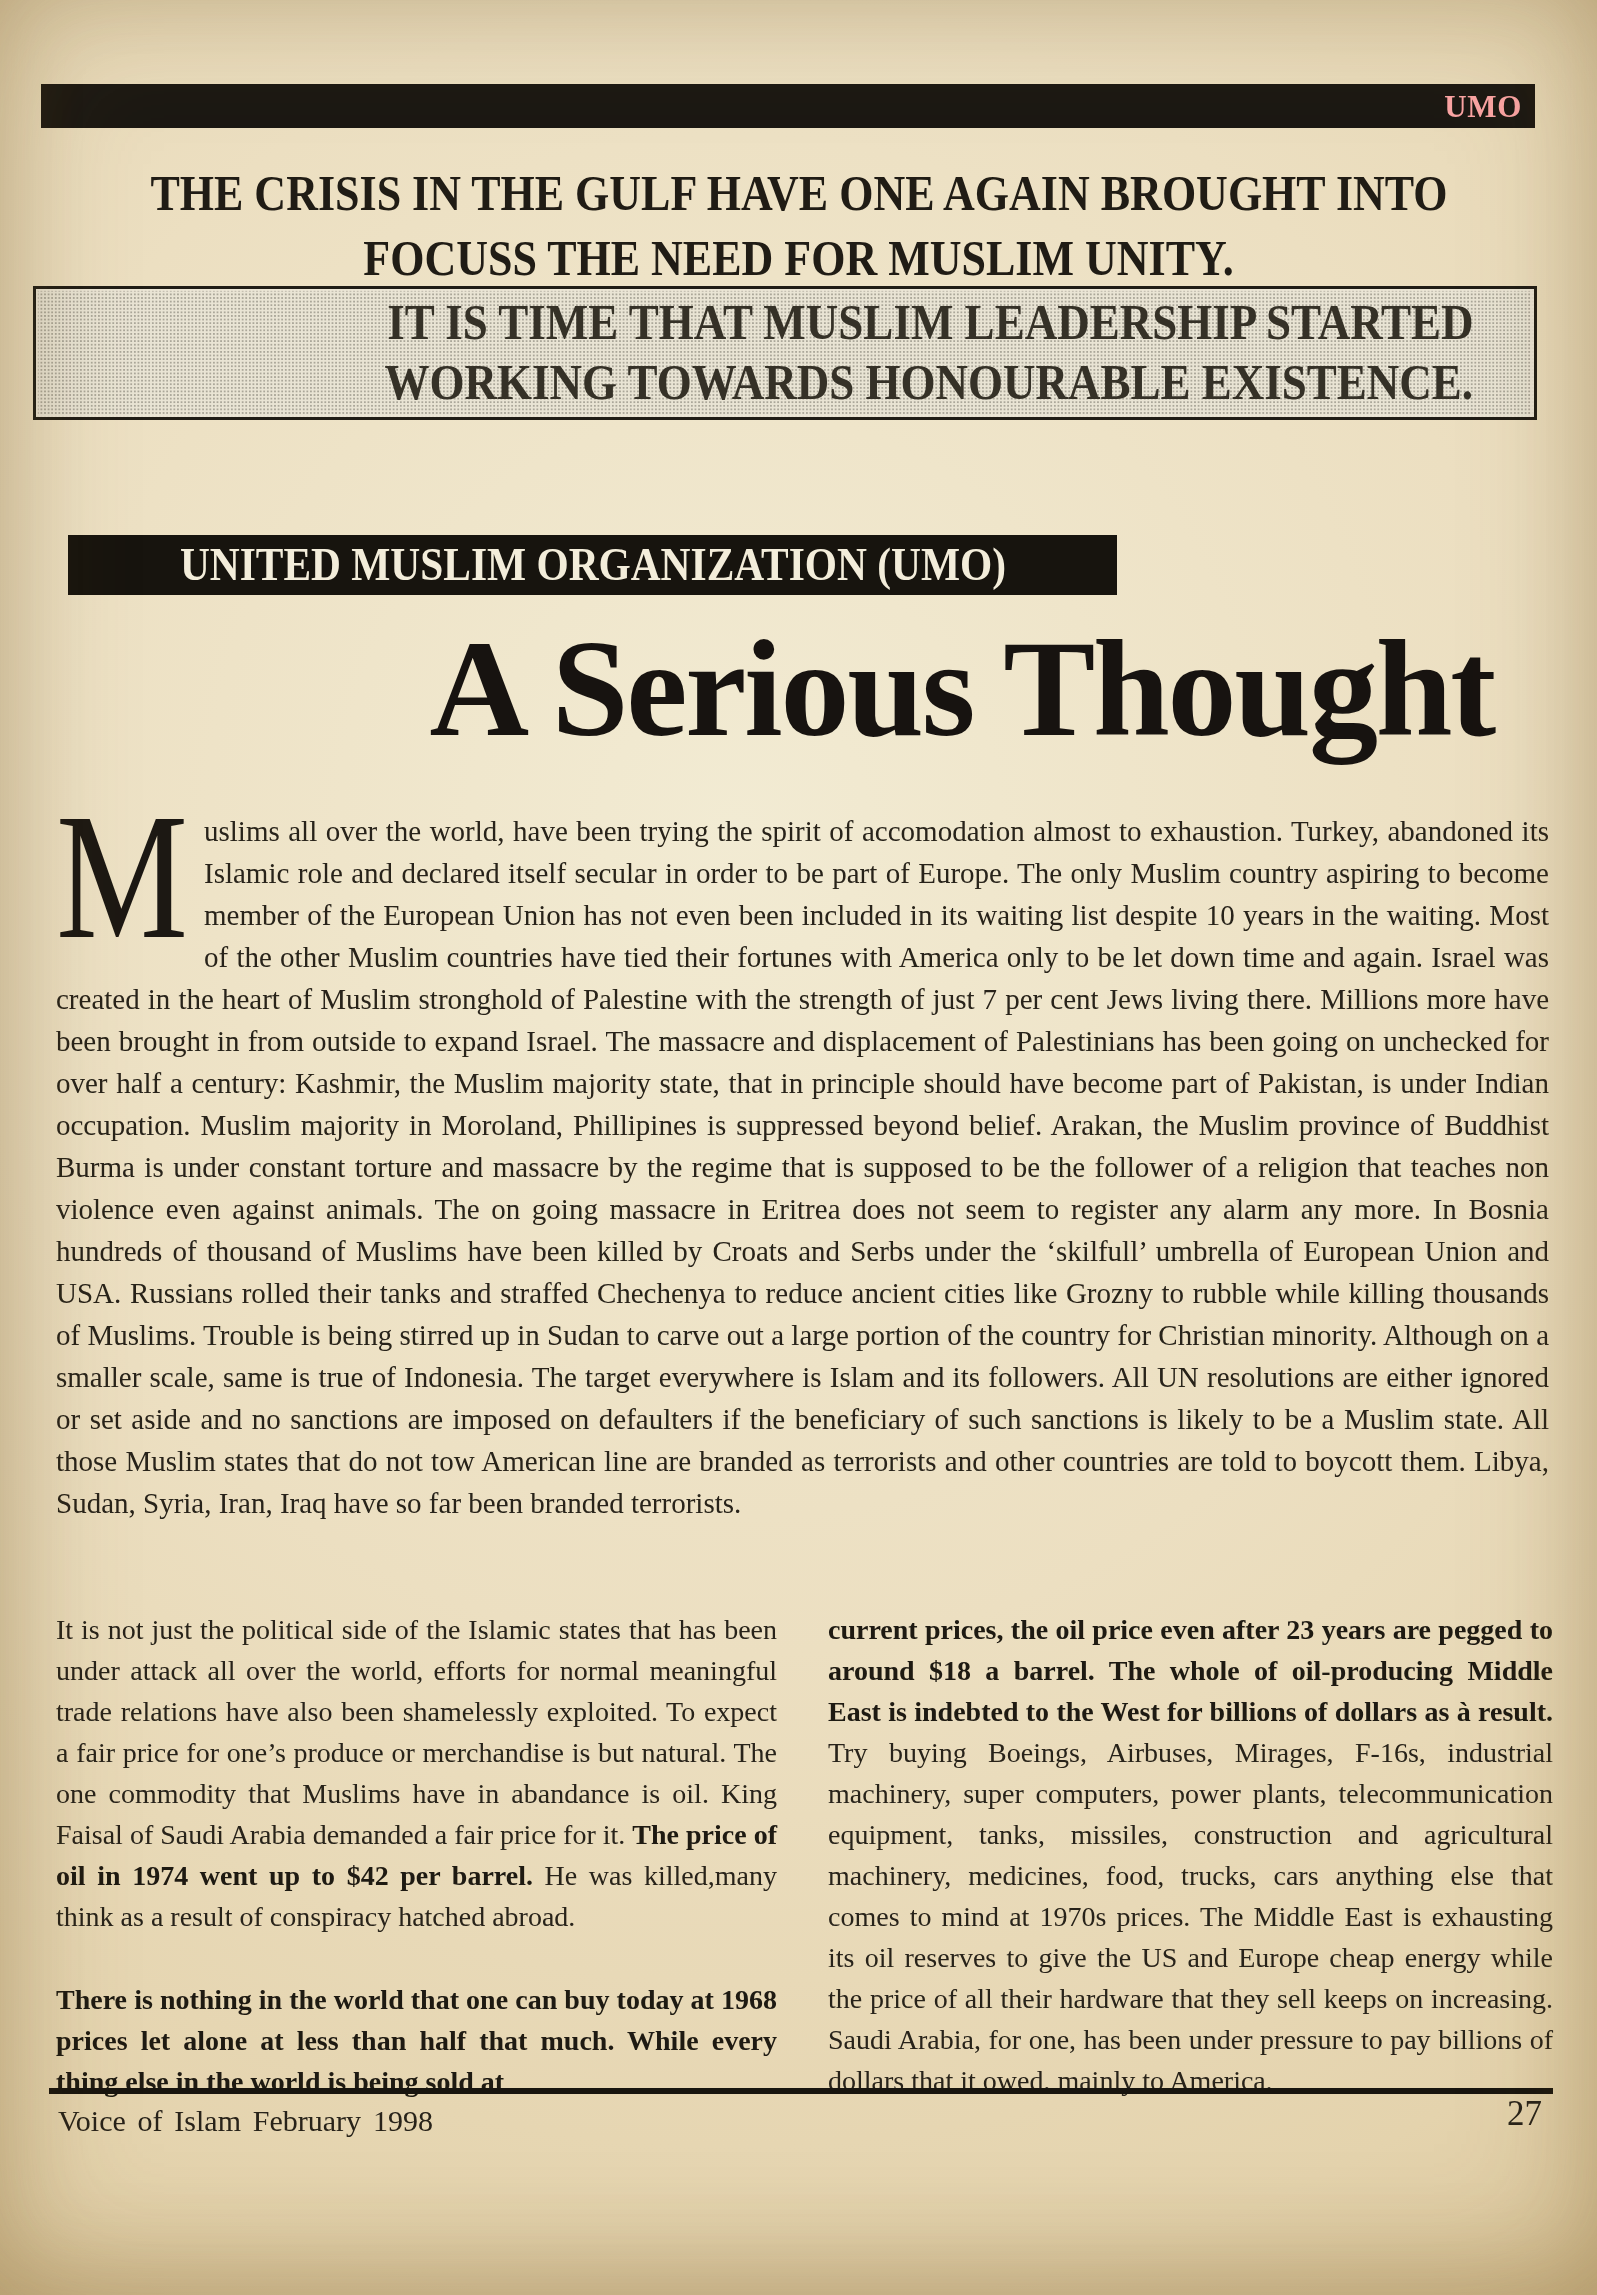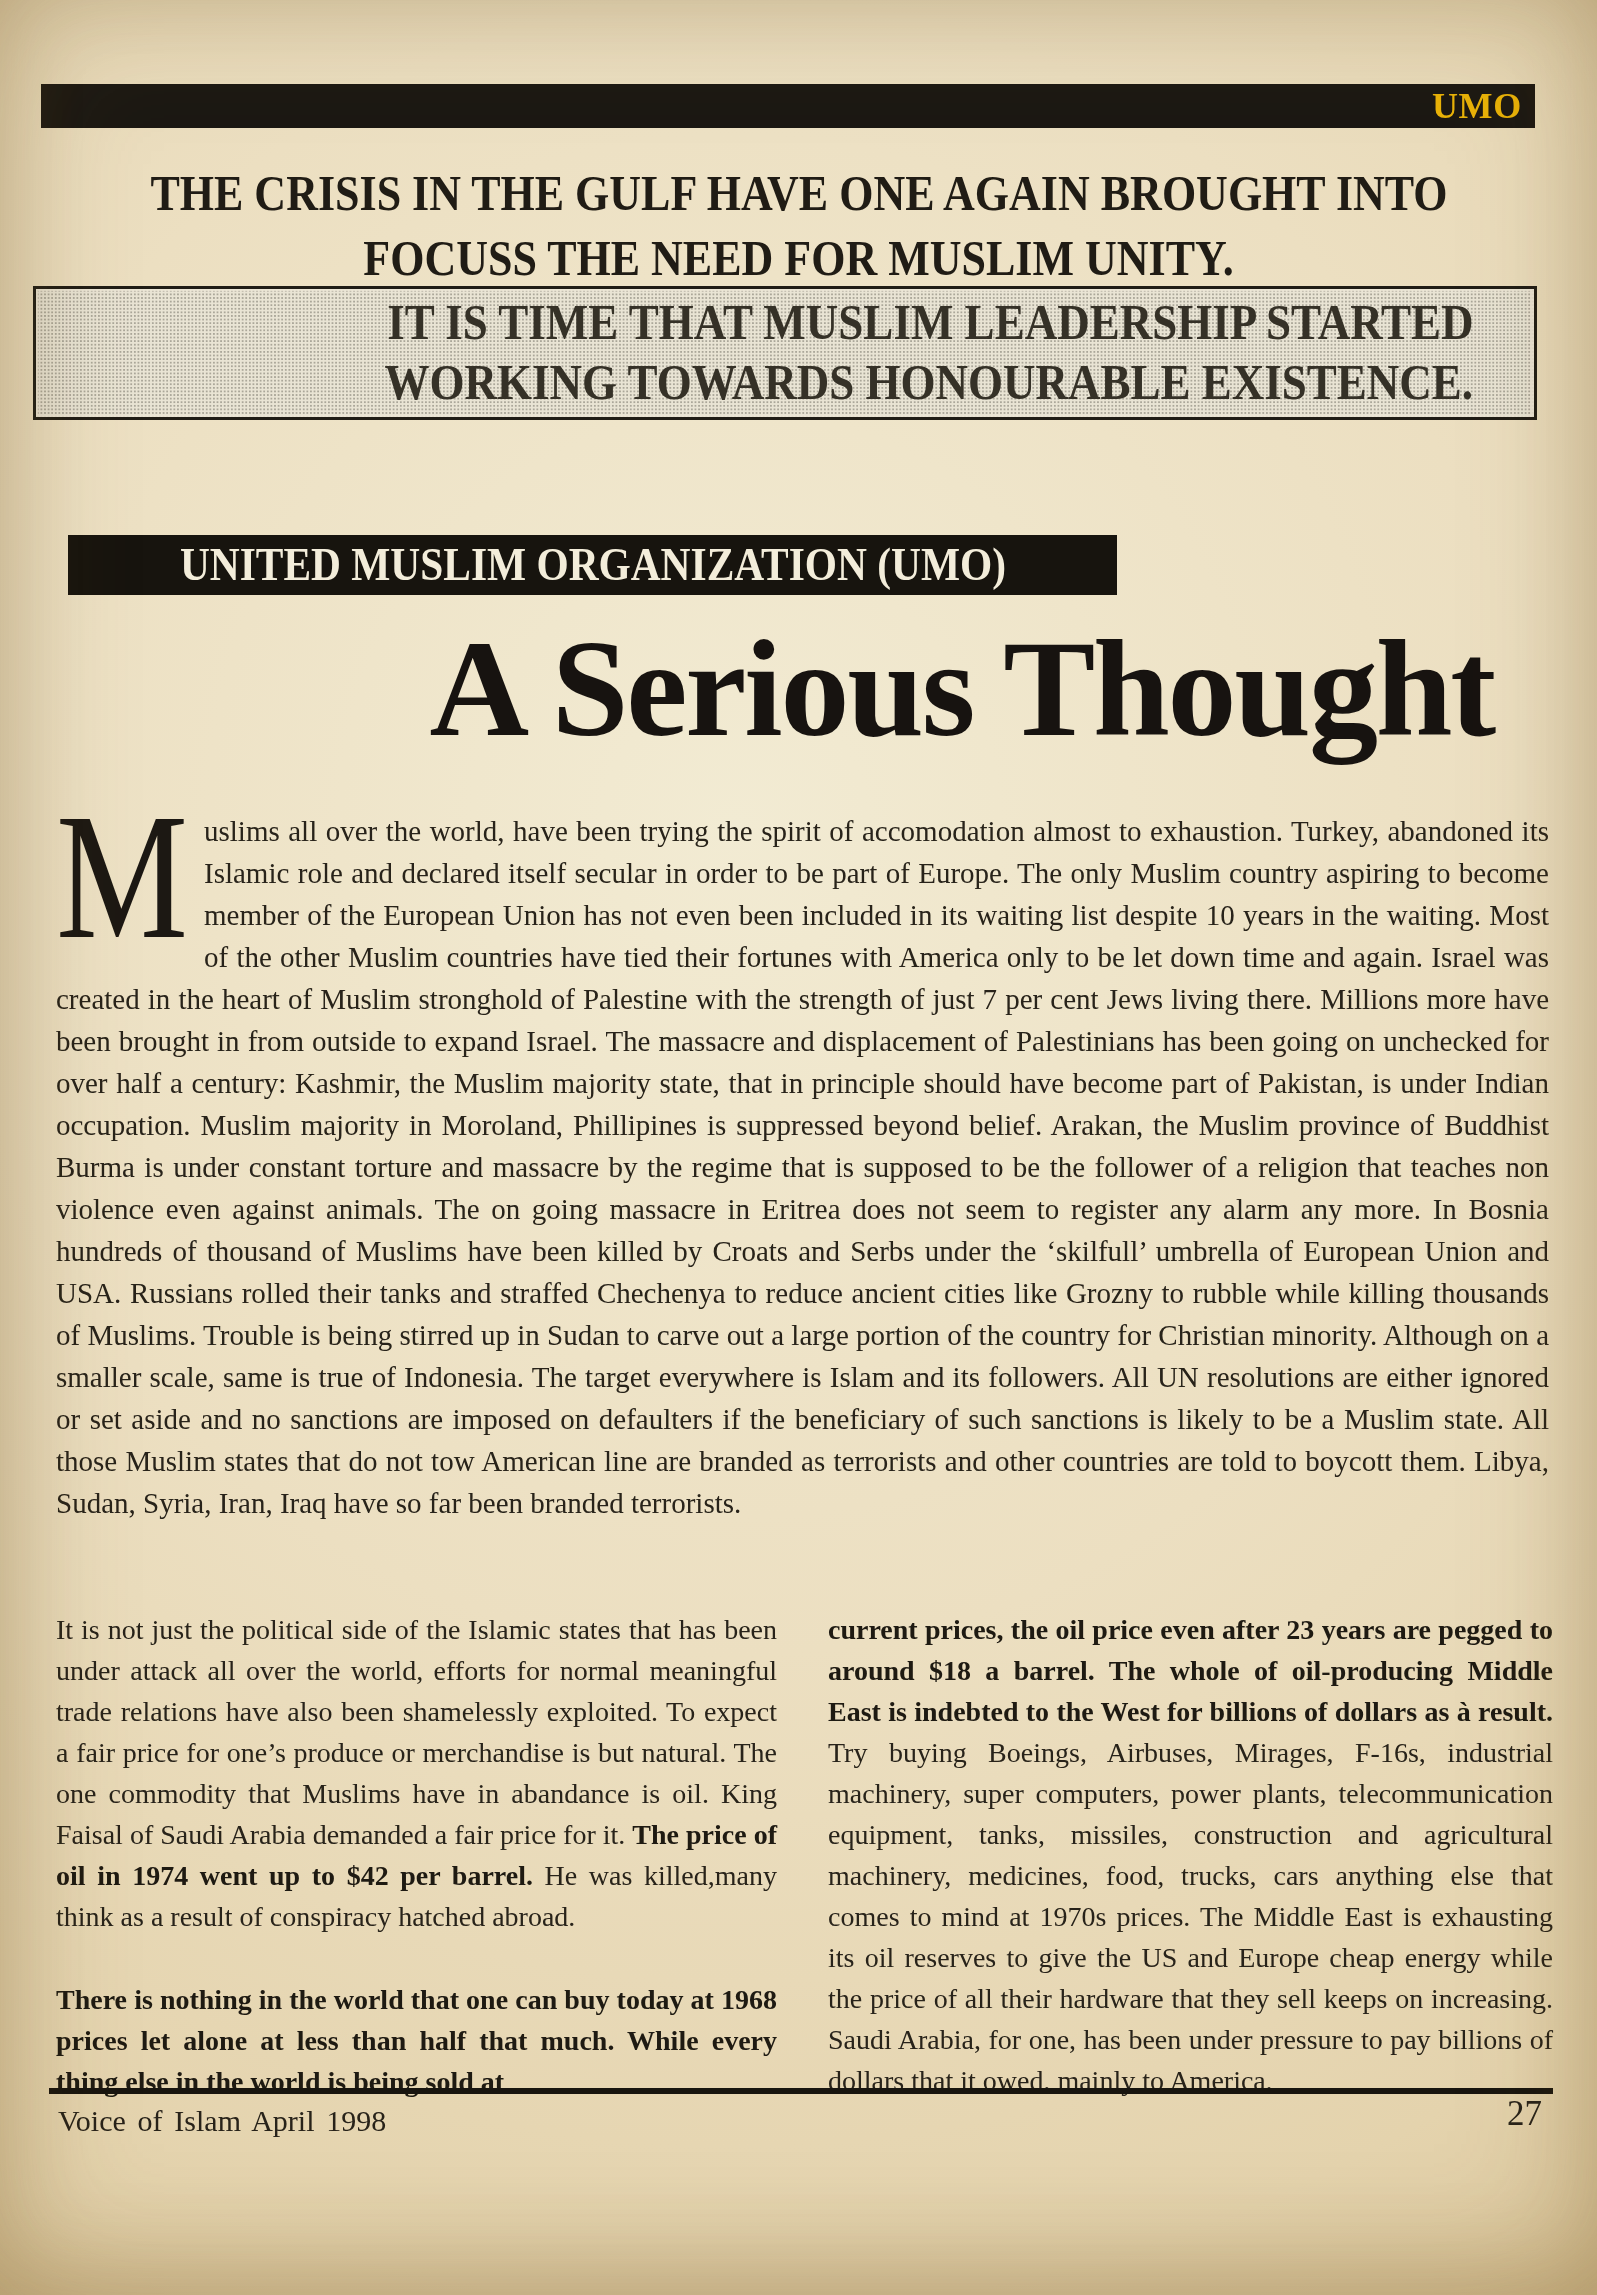--- a/index.html
+++ b/index.html
@@ -18,21 +18,21 @@
     box-shadow:inset 0 0 137px rgba(110,78,28,.30), inset 0 -29px 86px rgba(120,85,30,.18);
   }
 
   
   .top-bar{
     position:absolute;left:41px;top:84px;width:1494px;height:44px;
     background:#1b1813;display:flex;align-items:center;justify-content:flex-end;
     padding:0 13px 0 0;box-sizing:border-box;
   }
   .top-bar .tag{
-    color:#eab308;font-weight:bold;font-size:36px;letter-spacing:0.7px;line-height:1;
+    color:#fca5a5;font-weight:bold;font-size:31px;letter-spacing:0.7px;line-height:1;
   }
 
   .cline{position:absolute;left:0;width:1598px;text-align:center;color:#201c15;}
   .cline > span{display:inline-block;transform-origin:50% 50%;white-space:nowrap;}
 
   .headline1{top:164px;font-size:50px;font-weight:bold;}
   .headline1 > span{transform:scaleX(.88);}
   .headline2{top:229px;font-size:50px;font-weight:bold;}
   .headline2 > span{transform:scaleX(.88);}
 
@@ -136,17 +136,17 @@
     <div class="col col-left">
       <p><span>It is not just the political side of the Islamic states that has been under attack all over the world, efforts for normal meaningful trade relations have also been shamelessly exploited. To expect a fair price for one’s produce or merchandise is but natural. The one commodity that Muslims have in abandance is oil. King Faisal of Saudi Arabia demanded a fair price for it. </span><span class="b">The price of oil in 1974 went up to $42 per barrel.</span><span> He was killed,many think as a result of conspiracy hatched abroad.</span></p>
       <p class="p2">There is nothing in the world that one can buy today at 1968 prices let alone at less than half that much. While every thing else in the world is being sold at</p>
     </div>
     <div class="col col-right">
       <p><span class="b">current prices, the oil price even after 23 years are pegged to around $18 a barrel. The whole of oil-producing Middle East is indebted to the West for billions of dollars as à result.</span><span> Try buying Boeings, Airbuses, Mirages, F-16s, industrial machinery, super computers, power plants, telecommunication equipment, tanks, missiles, construction and agricultural machinery, medicines, food, trucks, cars anything else that comes to mind at 1970s prices. The Middle East is exhausting its oil reserves to give the US and Europe cheap energy while the price of all their hardware that they sell keeps on increasing. Saudi Arabia, for one, has been under pressure to pay billions of dollars that it owed, mainly to America,</span></p>
     </div>
   </div>
 
   <div class="footer-rule"></div>
-  <div class="footer-text">Voice of Islam  April 1998</div>
+  <div class="footer-text">Voice of Islam  February 1998</div>
   <div class="page-number">27</div>
 
 </div>
 
 
 </body></html>

